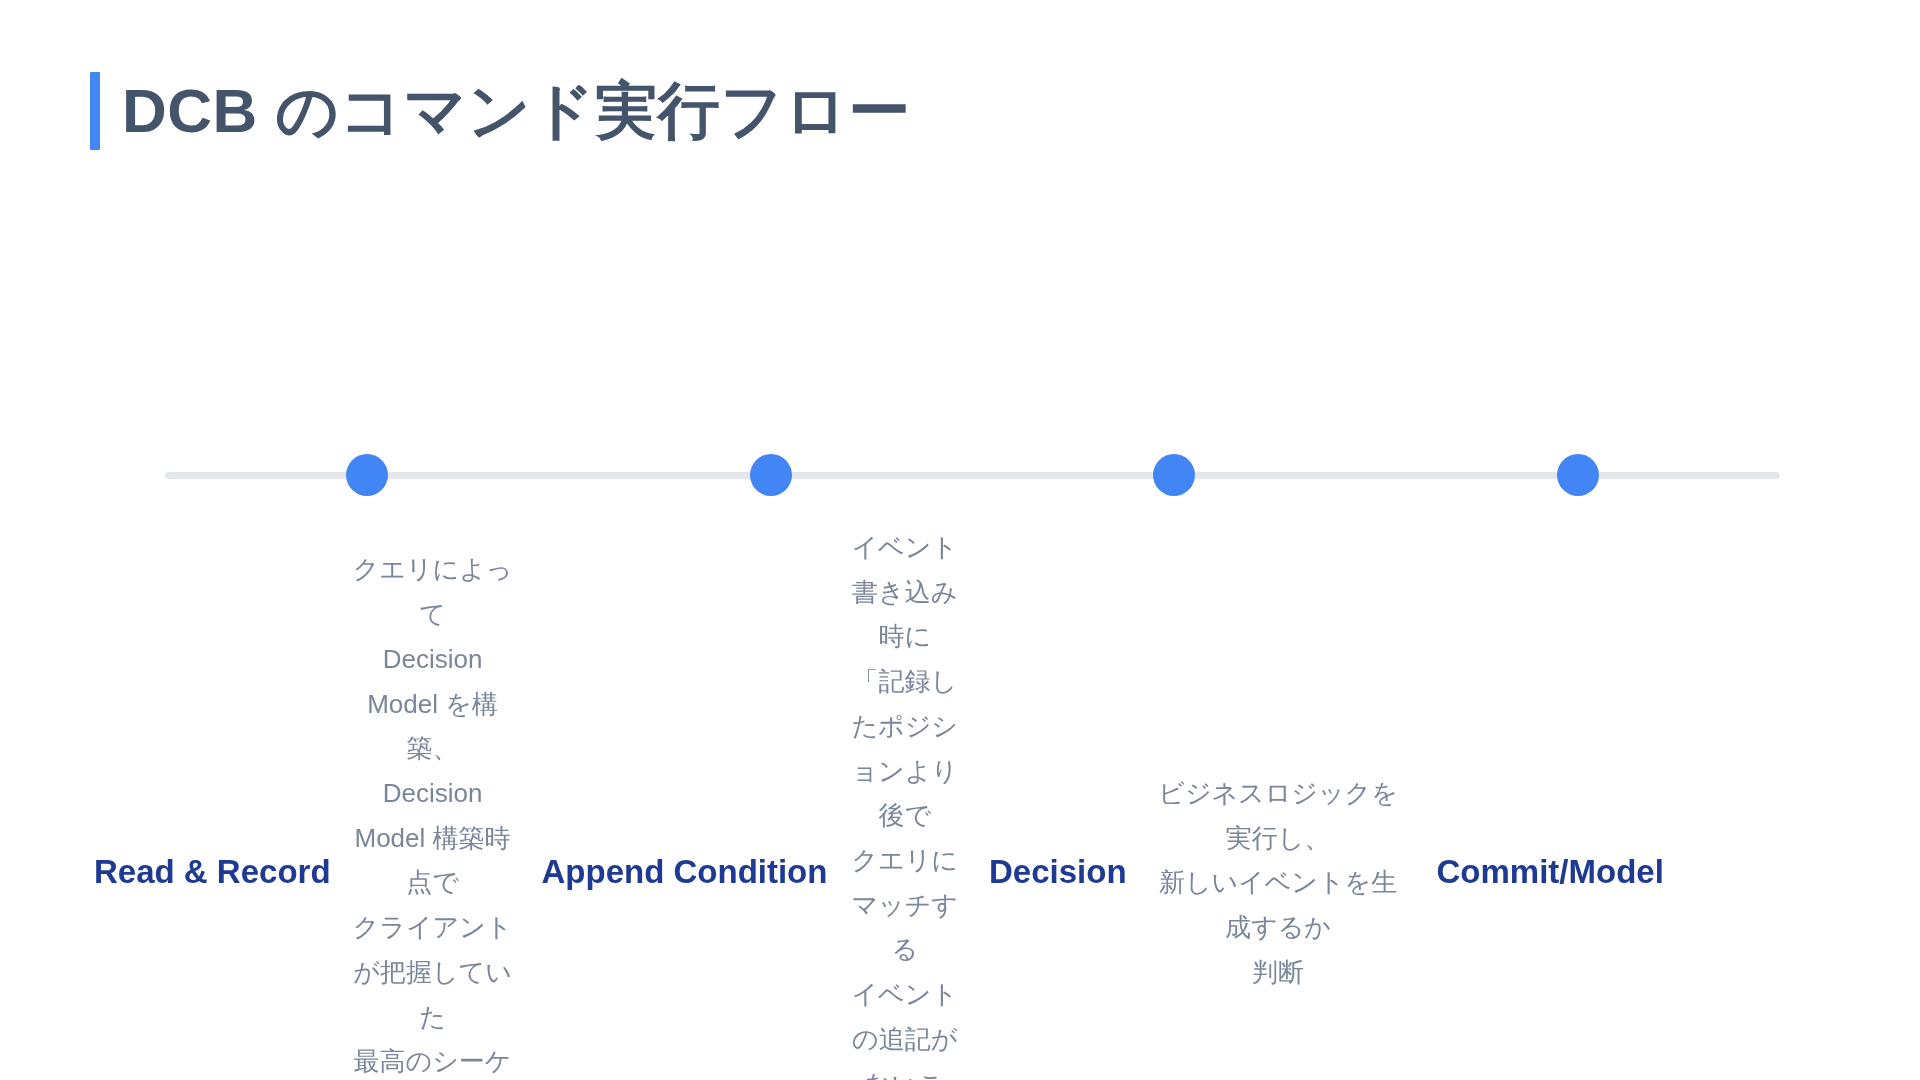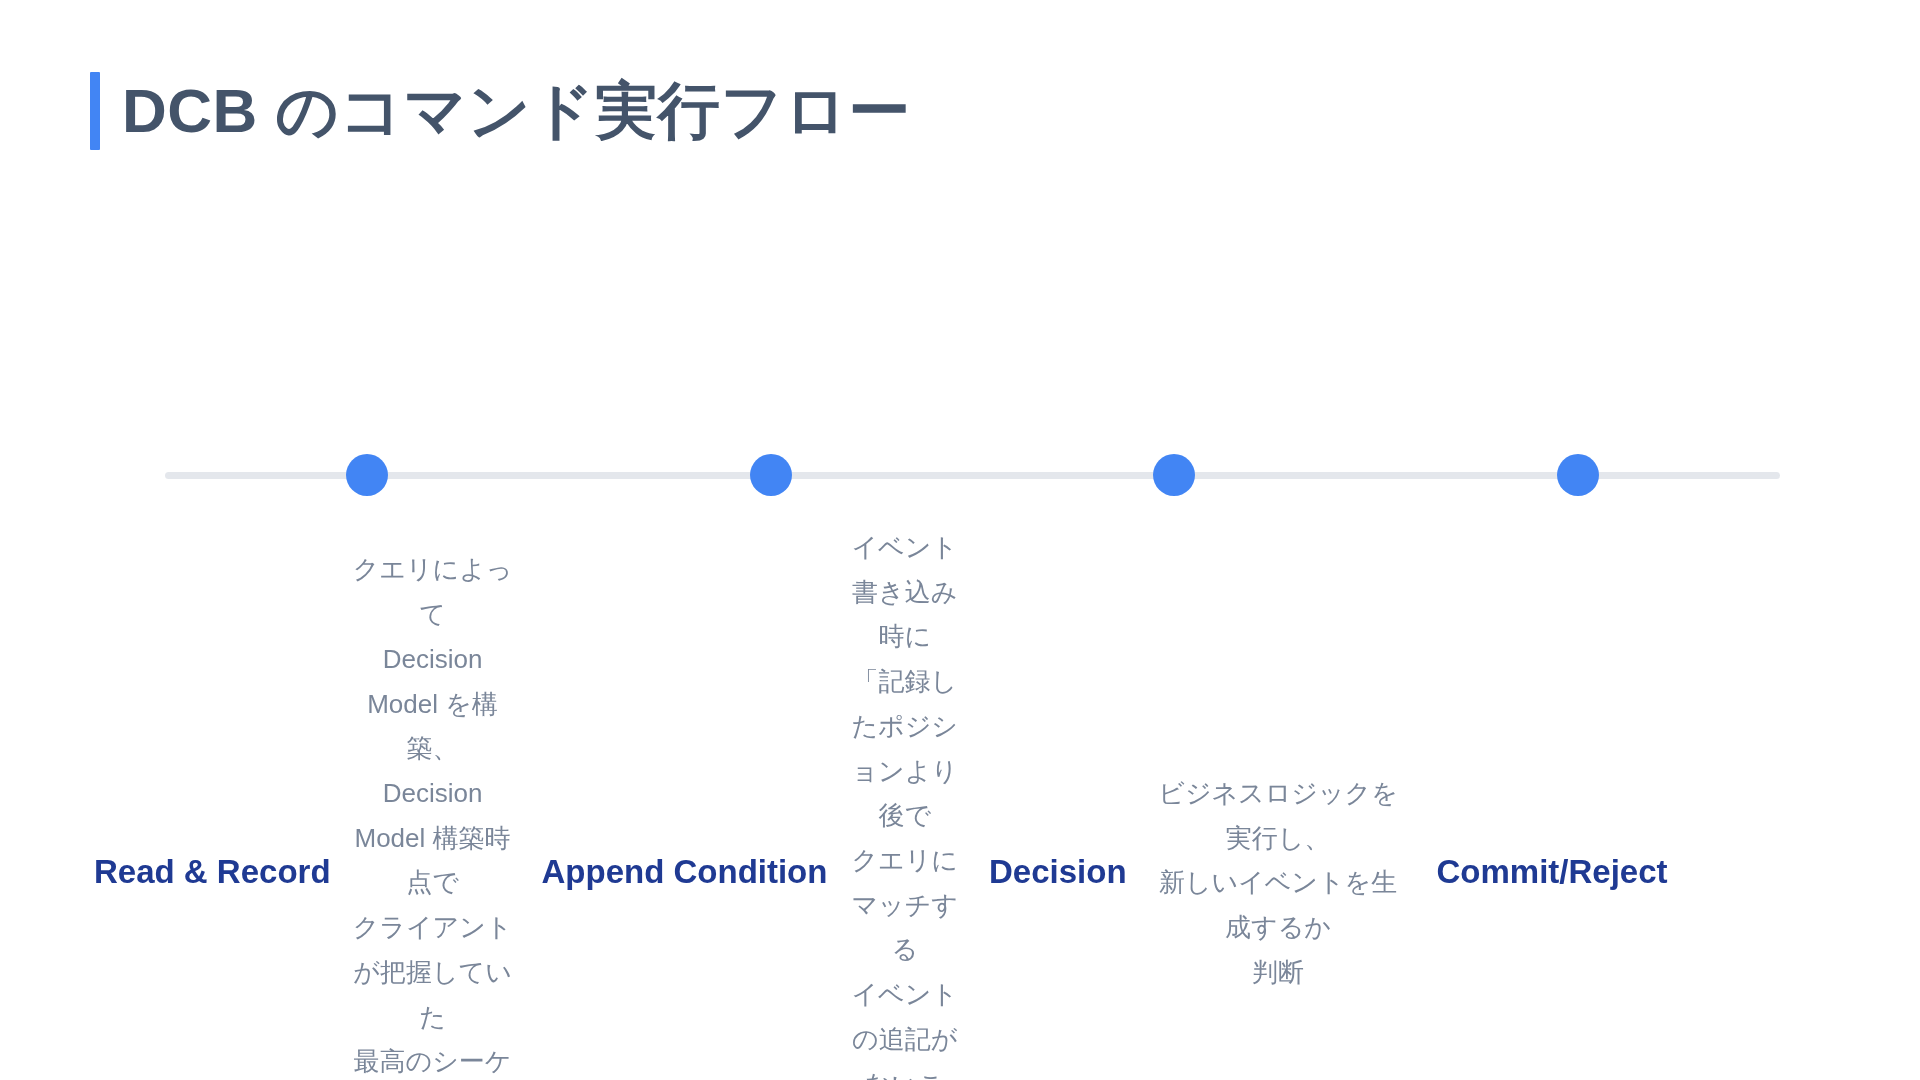--- a/index.html
+++ b/index.html
@@ -173,18 +173,18 @@
     </div>
 
     <div class="step">
       <div class="step-title">Decision</div>
       <div class="step-desc">ビジネスロジックを実行し、
 新しいイベントを生成するか
 判断</div>
     </div>
 
     <div class="step">
-      <div class="step-title">Commit/Reject</div>
+      <div class="step-title">Commit/Model</div>
     </div>
 
   </div>
 
 </div>
 
 </body></html>

